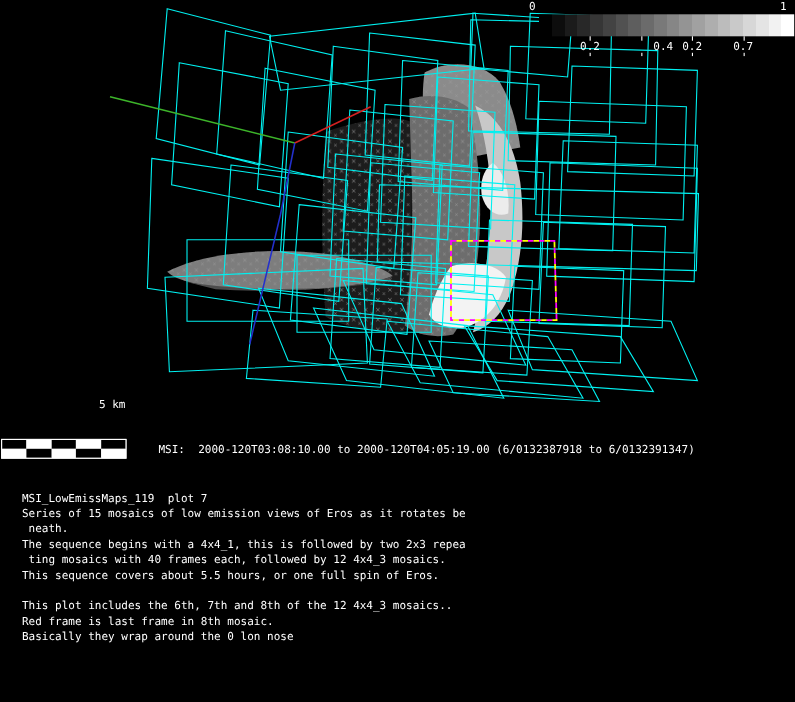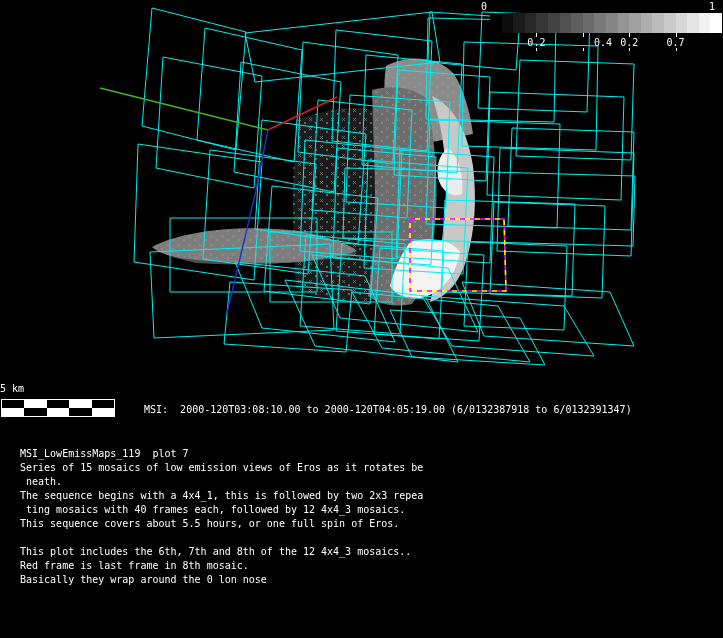--- a/index.html
+++ b/index.html
@@ -7,21 +7,21 @@
        font-family:"DejaVu Sans Mono","Liberation Mono",monospace;color:#fff;}
   .stage{position:absolute;inset:0;}
   #scene{position:absolute;left:0;top:0;}
   
   .cb-bar{position:absolute;border:0;}
   .cb-minmax{position:absolute;font-size:10px;line-height:12px;color:#fff;}
   .cb-tick{position:absolute;width:1px;height:4px;background:#fff;}
   .cb-subtick{position:absolute;width:1px;height:3px;background:#fff;}
   .cb-ticklabel{position:absolute;font-size:10px;line-height:11px;color:#fff;transform:translateX(-50%);}
   
-  .sb-label{position:absolute;left:0px;top:383px;width:114px;text-align:left;font-size:10px;line-height:12px;}
+  .sb-label{position:absolute;left:0px;top:363px;width:114px;text-align:right;font-size:10px;line-height:12px;}
   .sb-checker{position:absolute;left:1px;top:399px;width:112px;height:16px;border:1px solid #fff;background:#fff;
               display:grid;}
   .sb-cell{width:100%;height:100%;}
   .status{position:absolute;left:120px;top:403px;font-size:10px;line-height:13px;white-space:pre;padding-left:24px;}
   .caption{position:absolute;left:4px;top:431px;margin:16px;font-size:10px;line-height:14px;
            font-family:inherit;color:#fff;white-space:pre;}
 </style>
 </head>
 <body>
 

